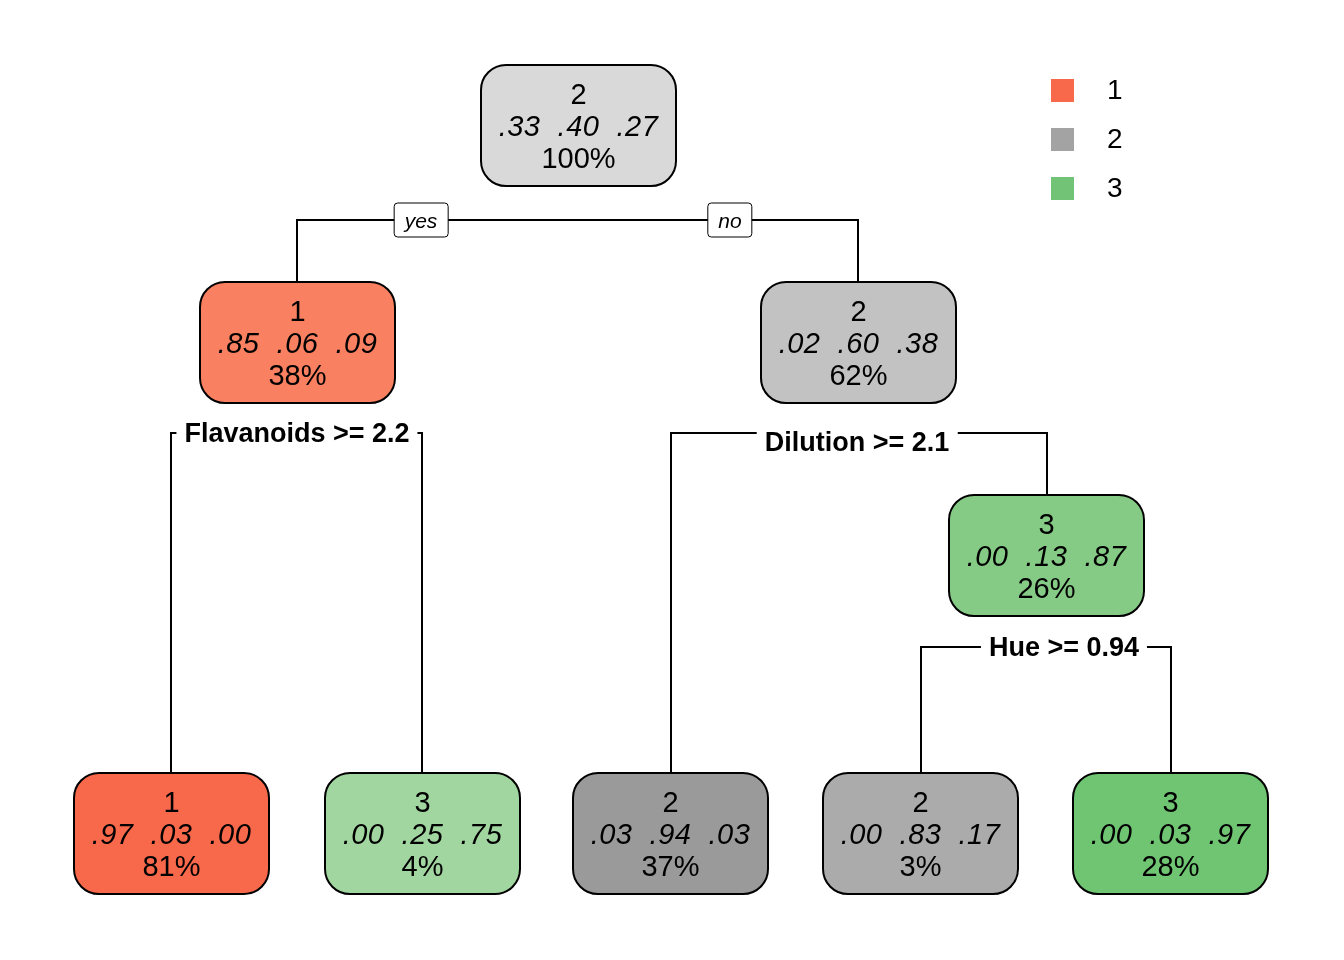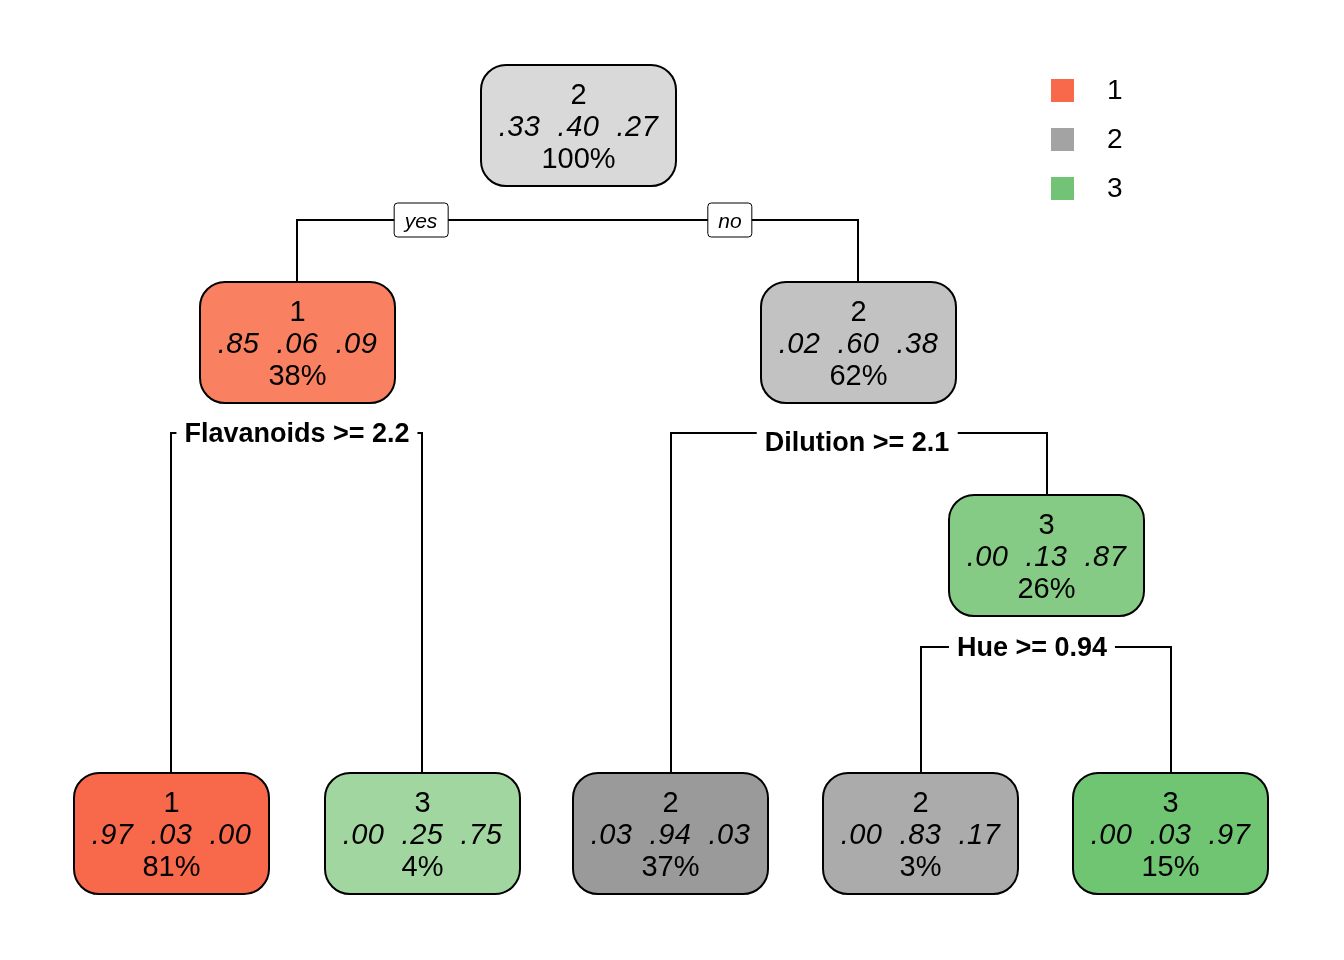--- a/index.html
+++ b/index.html
@@ -80,21 +80,21 @@
     <path d="M 171 774 L 171 433 L 422 433 L 422 774"></path>
     <path d="M 671 774 L 671 433 L 1047 433 L 1047 496"></path>
     <path d="M 921 774 L 921 647 L 1171 647 L 1171 774"></path>
   </svg>
 
   <div class="yn-badge" style="left:421px; top:220px;">yes</div>
   <div class="yn-badge" style="left:730px; top:220px;">no</div>
 
   <div class="split-label" style="left:297px; top:433px;text-align:center;">Flavanoids &gt;= 2.2</div>
   <div class="split-label" style="left:857px; top:433px;margin-top:9px;">Dilution &gt;= 2.1</div>
-  <div class="split-label" style="left:1032px; top:647px;">Hue &gt;= 0.94</div>
+  <div class="split-label" style="left:1064px; top:647px;">Hue &gt;= 0.94</div>
 
   <div class="tree-node" style="left: 480px; top: 64px; background-color: rgb(217, 217, 217);">
     <div>2</div>
     <div class="probs">.33  .40  .27</div>
     <div>100%</div>
   </div>
 
   <div class="tree-node" style="left: 199px; top: 281px; background-color: rgb(249, 129, 97);">
     <div>1</div>
     <div class="probs">.85  .06  .09</div>
@@ -133,21 +133,21 @@
 
   <div class="tree-node" style="left: 822px; top: 772px; background-color: rgb(171, 171, 171);">
     <div>2</div>
     <div class="probs">.00  .83  .17</div>
     <div>3%</div>
   </div>
 
   <div class="tree-node" style="left: 1072px; top: 772px; background-color: rgb(112, 197, 115);">
     <div>3</div>
     <div class="probs">.00  .03  .97</div>
-    <div>15%</div>
+    <div>28%</div>
   </div>
 
   <div class="legend">
     <div class="legend-item">
       <span class="legend-swatch" style="background-color: rgb(248, 105, 76);"></span>
       <span class="legend-label">1</span>
     </div>
     <div class="legend-item">
       <span class="legend-swatch" style="background-color: rgb(163, 163, 163);"></span>
       <span class="legend-label">2</span>

